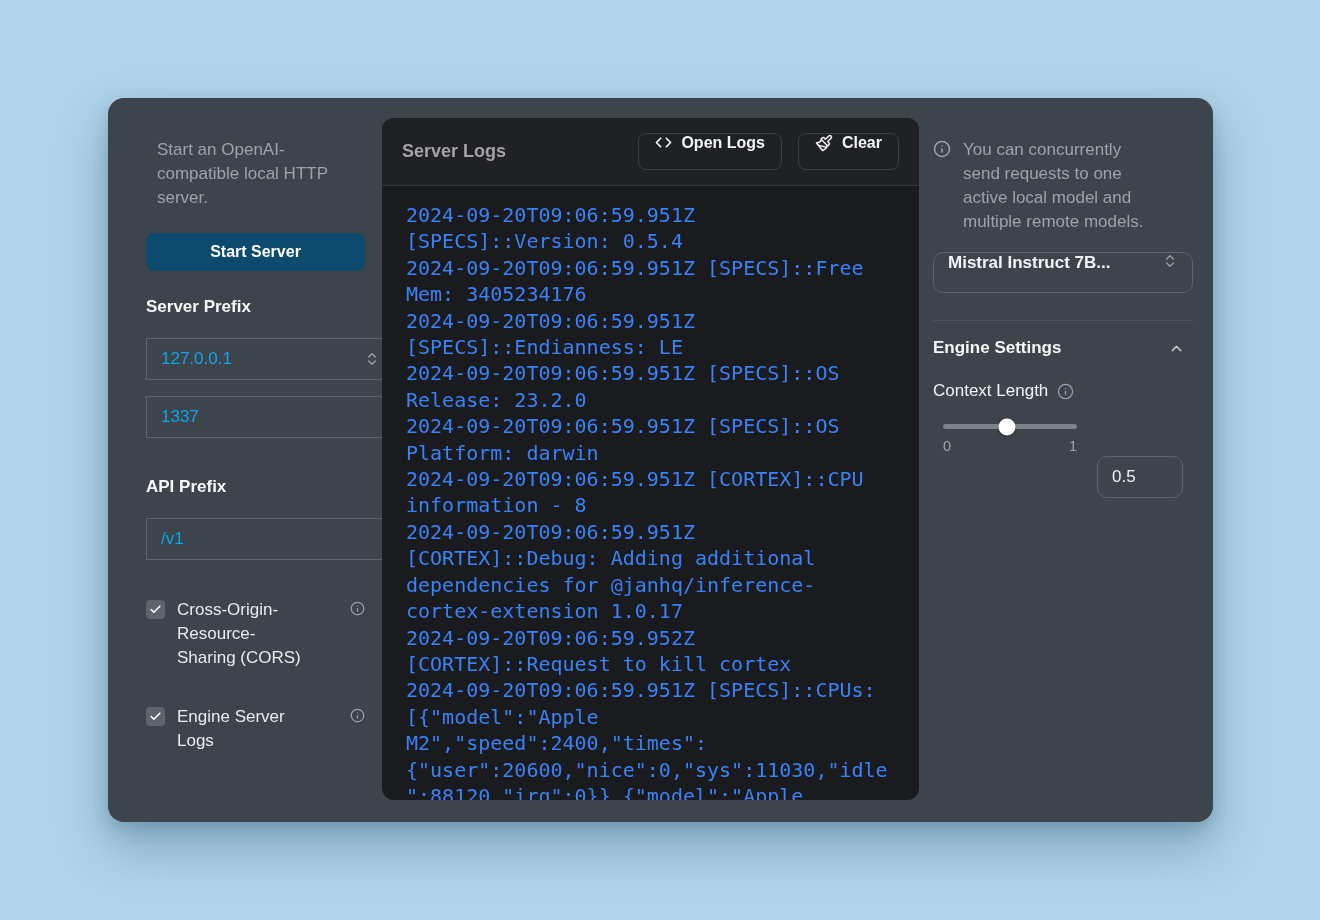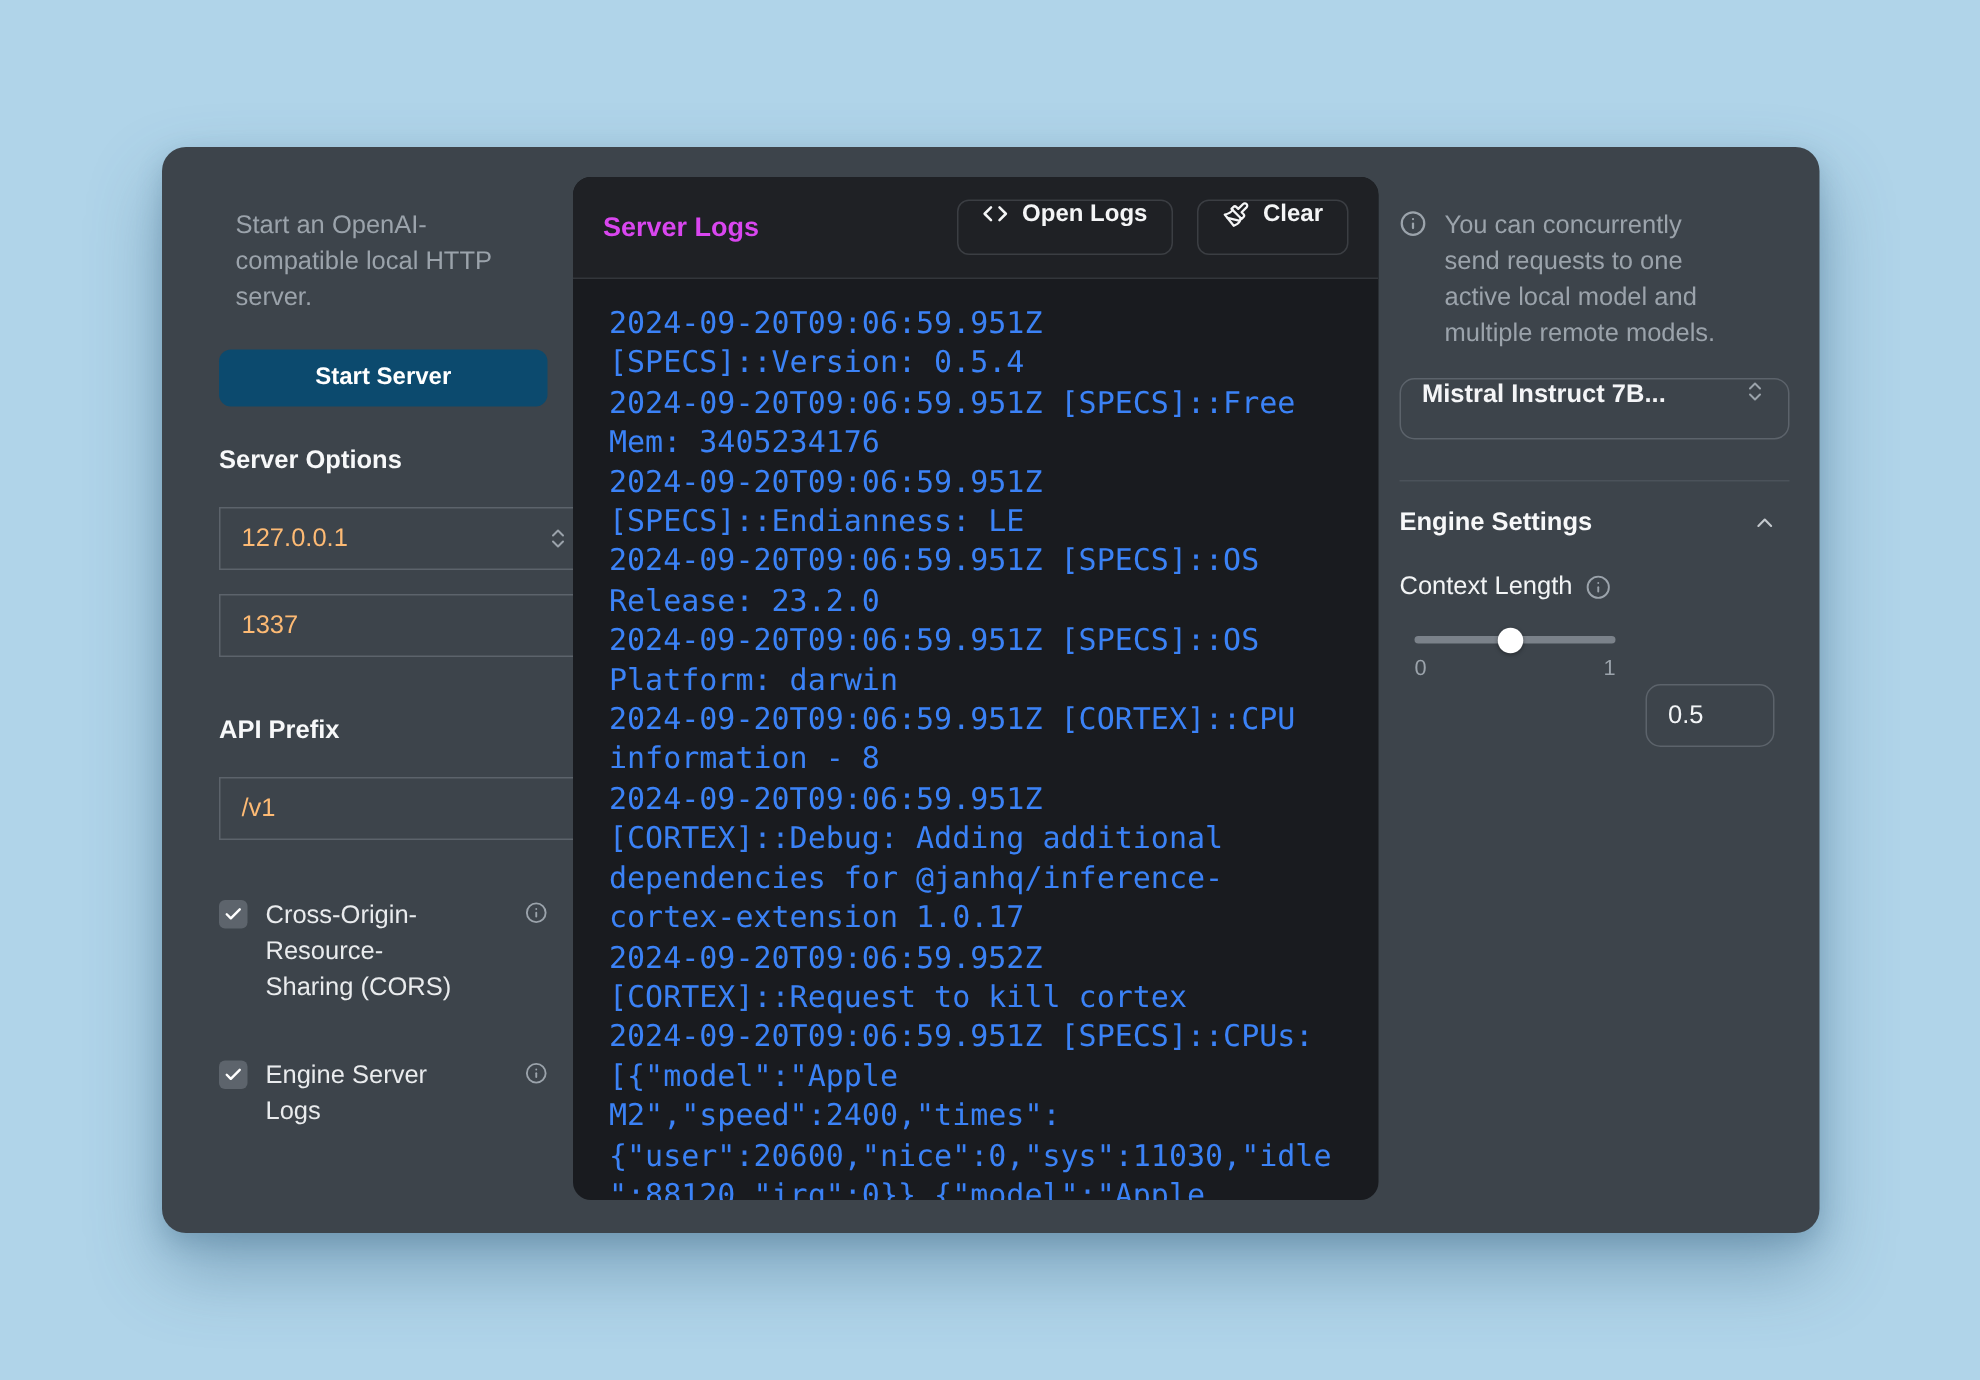--- a/index.html
+++ b/index.html
@@ -26,21 +26,21 @@
     background:#0c4a6e; border:none; border-radius:8px;
     color:#ffffff; font-size:16px; font-weight:700; cursor:pointer;
     font-family:inherit;
   }
   .section-heading { position:absolute; left:0; font-size:17px; font-weight:700; color:#f7f8f9; }
   .h-server-options { top:199px; }
   .h-api-prefix { top:379px; }
   .field {
     position:absolute; left:0; width:249px; height:42px;
     border:1px solid #5c636b; border-radius:0; background:transparent;
-    color:#fdba74; font-size:17px; font-family:inherit;
+    color:#0ea5e9; font-size:17px; font-family:inherit;
     padding:0 14px; display:flex; align-items:center; justify-content:space-between;
   }
   input.field { display:block; line-height:40px; }
   .f-host { top:240px; cursor:pointer; }
   .f-port { top:298px; }
   .f-prefix { top:420px; }
   .chev-updown { color:#9ba3ab; display:flex; }
   .chk-row { position:absolute; left:0; width:219px; display:flex; align-items:flex-start; }
   .chk-row-cors { top:500px; }
   .chk-row-verbose { top:607px; }
@@ -54,21 +54,21 @@
   
   .card {
     position:absolute; left:274px; top:20px; width:537px; height:682px;
     background:#191b1f; border-radius:12px; overflow:hidden;
     display:flex; flex-direction:column;
   }
   .card-header {
     height:68px; flex:0 0 auto; background:#1f2125; border-bottom:1px solid #33363b;
     display:flex; align-items:center; padding:0 20px;
   }
-  .card-title { font-size:18px; font-weight:700; color:#d946ef; }
+  .card-title { font-size:18px; font-weight:700; color:#a3a3a3; }
   .hdr-spacer { flex:1; }
   .hdr-btn {
     height:37px; padding:0 16px; margin-left:16px;
     background:transparent; border:1px solid #3b3e43; border-radius:8px;
     color:#f4f5f6; font-size:16px; font-weight:600; font-family:inherit;
     display:flex; align-items:flex-start; gap:9px; cursor:pointer;
   }
   .hdr-btn svg { flex:0 0 auto; }
   .log-body {
     flex:1; overflow:hidden; padding:16px 24px 0 24px;
@@ -122,21 +122,21 @@
 </head>
 <body>
 
 <div class="window">
 
   <div class="left-col">
     <p class="desc">Start an OpenAI-compatible local HTTP server.</p>
 
     <button class="start-btn">Start Server</button>
 
-    <div class="section-heading h-server-options">Server Options</div>
+    <div class="section-heading h-server-options">Server Prefix</div>
 
     <div class="field f-host">
       <span>127.0.0.1</span>
       <span class="chev-updown">
         <svg width="16" height="16" viewBox="0 0 24 24" fill="none" stroke="currentColor" stroke-width="2" stroke-linecap="round" stroke-linejoin="round">
             <path d="m7 15 5 5 5-5"></path>
             <path d="m7 9 5-5 5 5"></path>
           </svg>
       </span>
     </div>

